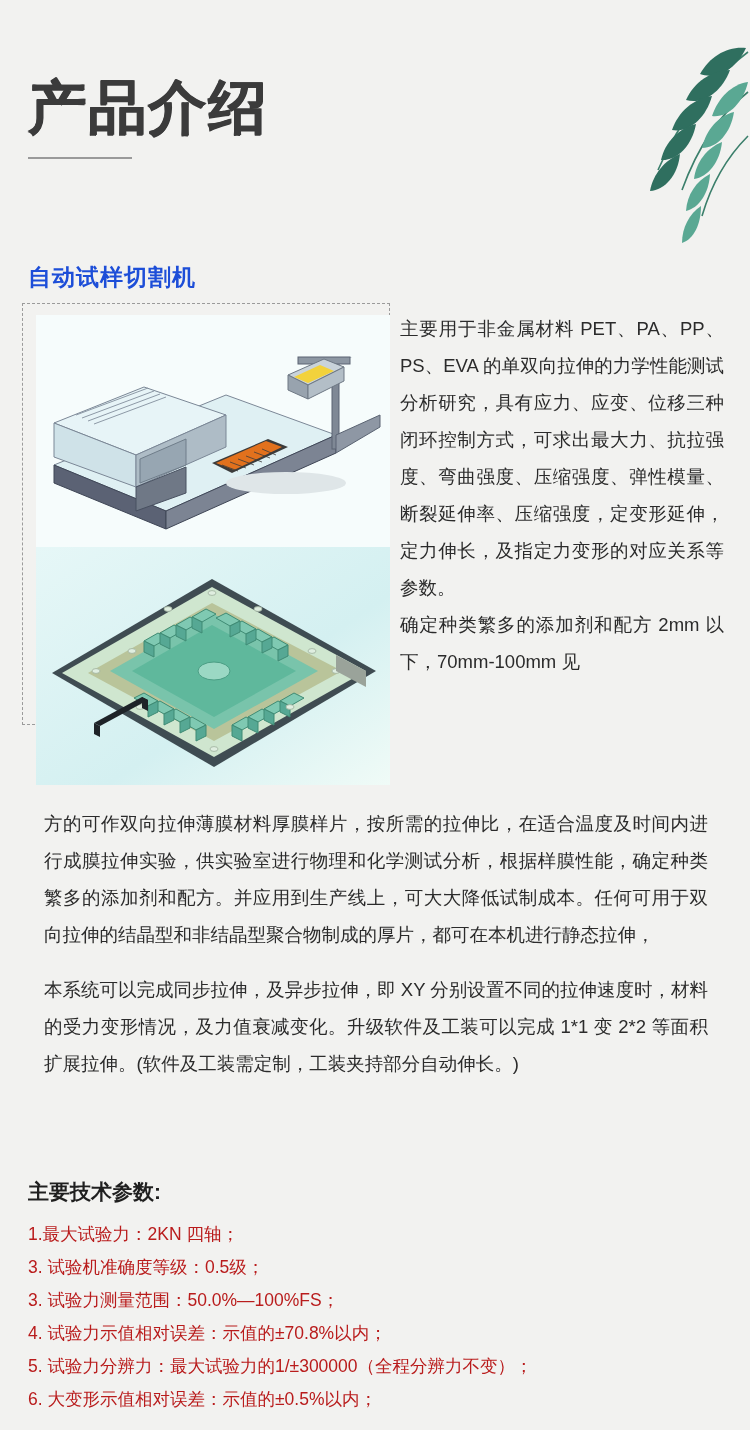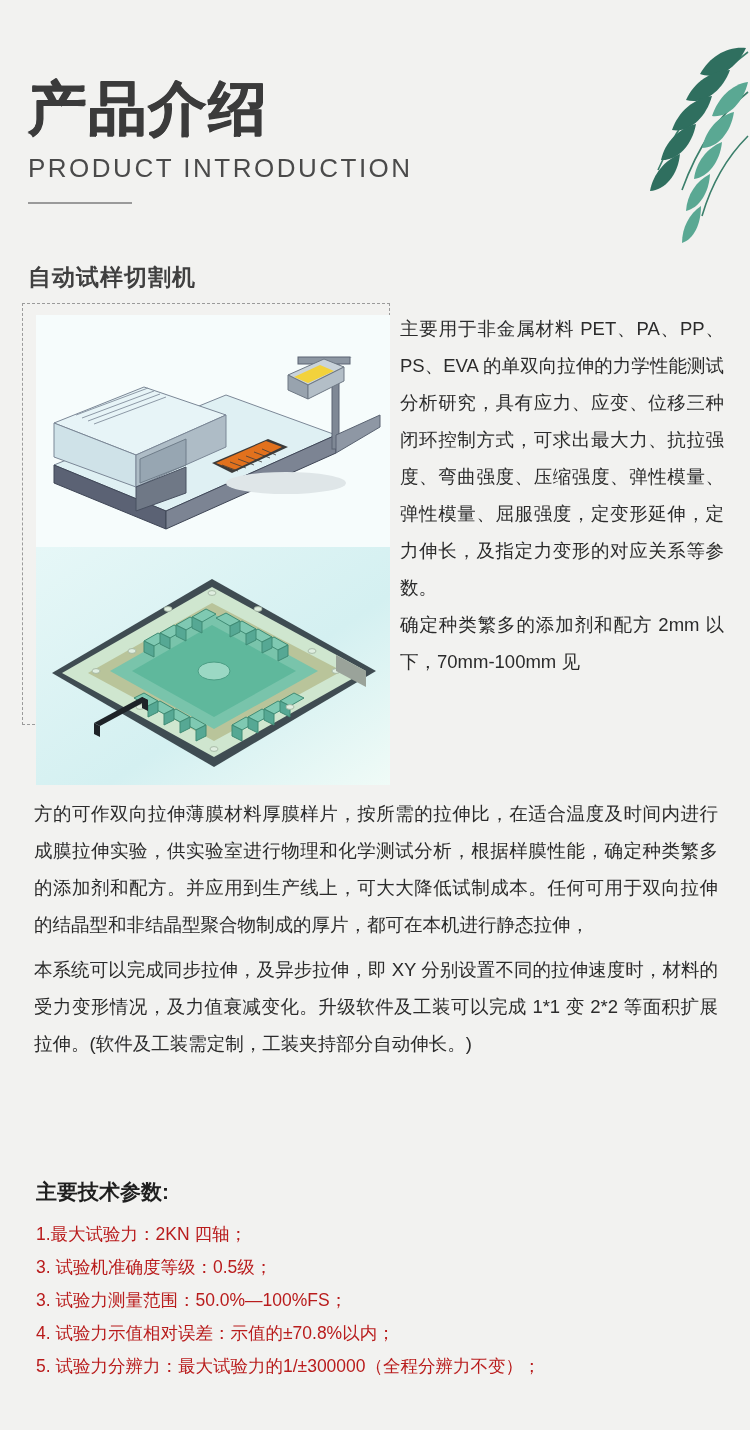--- a/index.html
+++ b/index.html
@@ -23,20 +23,21 @@
     height: 230px;
     pointer-events: none;
   }
 
   
   .header {
     position: absolute;
     top: 78px;
     left: 28px;
     width: 560px;
+    font-family: Liberation Serif, serif;
   }
   .title-cn {
     font-size: 58px;
     font-weight: bold;
     letter-spacing: 2px;
     color: #3b3b3b;
     line-height: 1.05;
     -webkit-text-stroke: 0px;
     text-shadow:
       1px 0 0 #3b3b3b,
@@ -56,21 +57,21 @@
     background: #9a9a9a;
   }
 
   
   .section-title {
     position: absolute;
     top: 262px;
     left: 28px;
     font-size: 23px;
     font-weight: bold;
-    color: #404040;
+    color: #1d4ed8;
     letter-spacing: 1px;
   }
 
   
   .img-frame {
     position: absolute;
     left: 22px;
     top: 303px;
     width: 368px;
     height: 422px;
@@ -117,26 +118,26 @@
   .text-wide {
     position: absolute;
     left: 26px;
     top: 787px;
     width: 700px;
     font-size: 18.5px;
     line-height: 37px;
     text-align: justify;
     color: #2b2b2b;
   }
-  .text-wide p { margin: 8px; }
+  .text-wide p { margin: 18px; }
 
   
   .params {
     position: absolute;
-    left: 36px;
+    left: 28px;
     top: 1178px;
     width: 700px;
   }
   .params-title {
     font-size: 21px;
     font-weight: bold;
     color: #1f1f1f;
     margin-bottom: 12px;
   }
   .param-line {
@@ -167,21 +168,20 @@
       <path d="M174 72 C158 76 146 90 142 108 C157 108 171 93 174 72 Z"></path>
       <path d="M162 102 C147 108 136 122 134 139 C148 137 160 122 162 102 Z"></path>
       <path d="M150 134 C136 141 127 155 126 171 C139 168 149 153 150 134 Z"></path>
       <path d="M141 166 C129 174 122 188 122 203 C134 199 141 184 141 166 Z"></path>
     </g>
   </svg>
 </div>
 
 <div class="header">
   <div class="title-cn">产品介绍</div>
-  <div class="title-en">PRODUCT INTRODUCTION</div>
   <div class="rule"></div>
 </div>
 
 <div class="section-title">自动试样切割机</div>
 
 <div class="img-frame"></div>
 
 <div class="img-box">
 
   <div class="img-top">
@@ -328,29 +328,30 @@
         <polygon points="58,176 64,179 64,190 58,187"></polygon>
         <polygon points="106,150 112,153 112,164 106,161"></polygon>
       </g>
 
       <polygon points="300,108 330,124 330,140 300,124" fill="#9aa39a"></polygon>
     </svg>
   </div>
 </div>
 
 <div class="text-right">
-  <p>主要用于非金属材料 PET、PA、PP、PS、EVA 的单双向拉伸的力学性能测试分析研究，具有应力、应变、位移三种闭环控制方式，可求出最大力、抗拉强度、弯曲强度、压缩强度、弹性模量、弹性模量、屈服强度，定变形延伸，定力伸长，及指定力变形的对应关系等参数。</p>
+  <p>主要用于非金属材料 PET、PA、PP、PS、EVA 的单双向拉伸的力学性能测试分析研究，具有应力、应变、位移三种闭环控制方式，可求出最大力、抗拉强度、弯曲强度、压缩强度、弹性模量、断裂延伸率、压缩强度，定变形延伸，定力伸长，及指定力变形的对应关系等参数。</p>
   <p>确定种类繁多的添加剂和配方 2mm 以下，70mm-100mm 见</p>
 </div>
 
 <div class="text-wide">
   <p>方的可作双向拉伸薄膜材料厚膜样片，按所需的拉伸比，在适合温度及时间内进行成膜拉伸实验，供实验室进行物理和化学测试分析，根据样膜性能，确定种类繁多的添加剂和配方。并应用到生产线上，可大大降低试制成本。任何可用于双向拉伸的结晶型和非结晶型聚合物制成的厚片，都可在本机进行静态拉伸，</p>
   <p>本系统可以完成同步拉伸，及异步拉伸，即 XY 分别设置不同的拉伸速度时，材料的受力变形情况，及力值衰减变化。升级软件及工装可以完成 1*1 变 2*2 等面积扩展拉伸。(软件及工装需定制，工装夹持部分自动伸长。)</p>
 </div>
 
 <div class="params">
   <div class="params-title">主要技术参数:</div>
   <div class="param-line">1.最大试验力：2KN 四轴；</div>
   <div class="param-line">3. 试验机准确度等级：0.5级；</div>
   <div class="param-line">3. 试验力测量范围：50.0%—100%FS；</div>
   <div class="param-line">4. 试验力示值相对误差：示值的±70.8%以内；</div>
   <div class="param-line">5. 试验力分辨力：最大试验力的1/±300000（全程分辨力不变）；</div>
+  <div class="param-line">6. 大变形示值相对误差：示值的±0.5%以内；</div>
 </div>
 
 </body></html>

